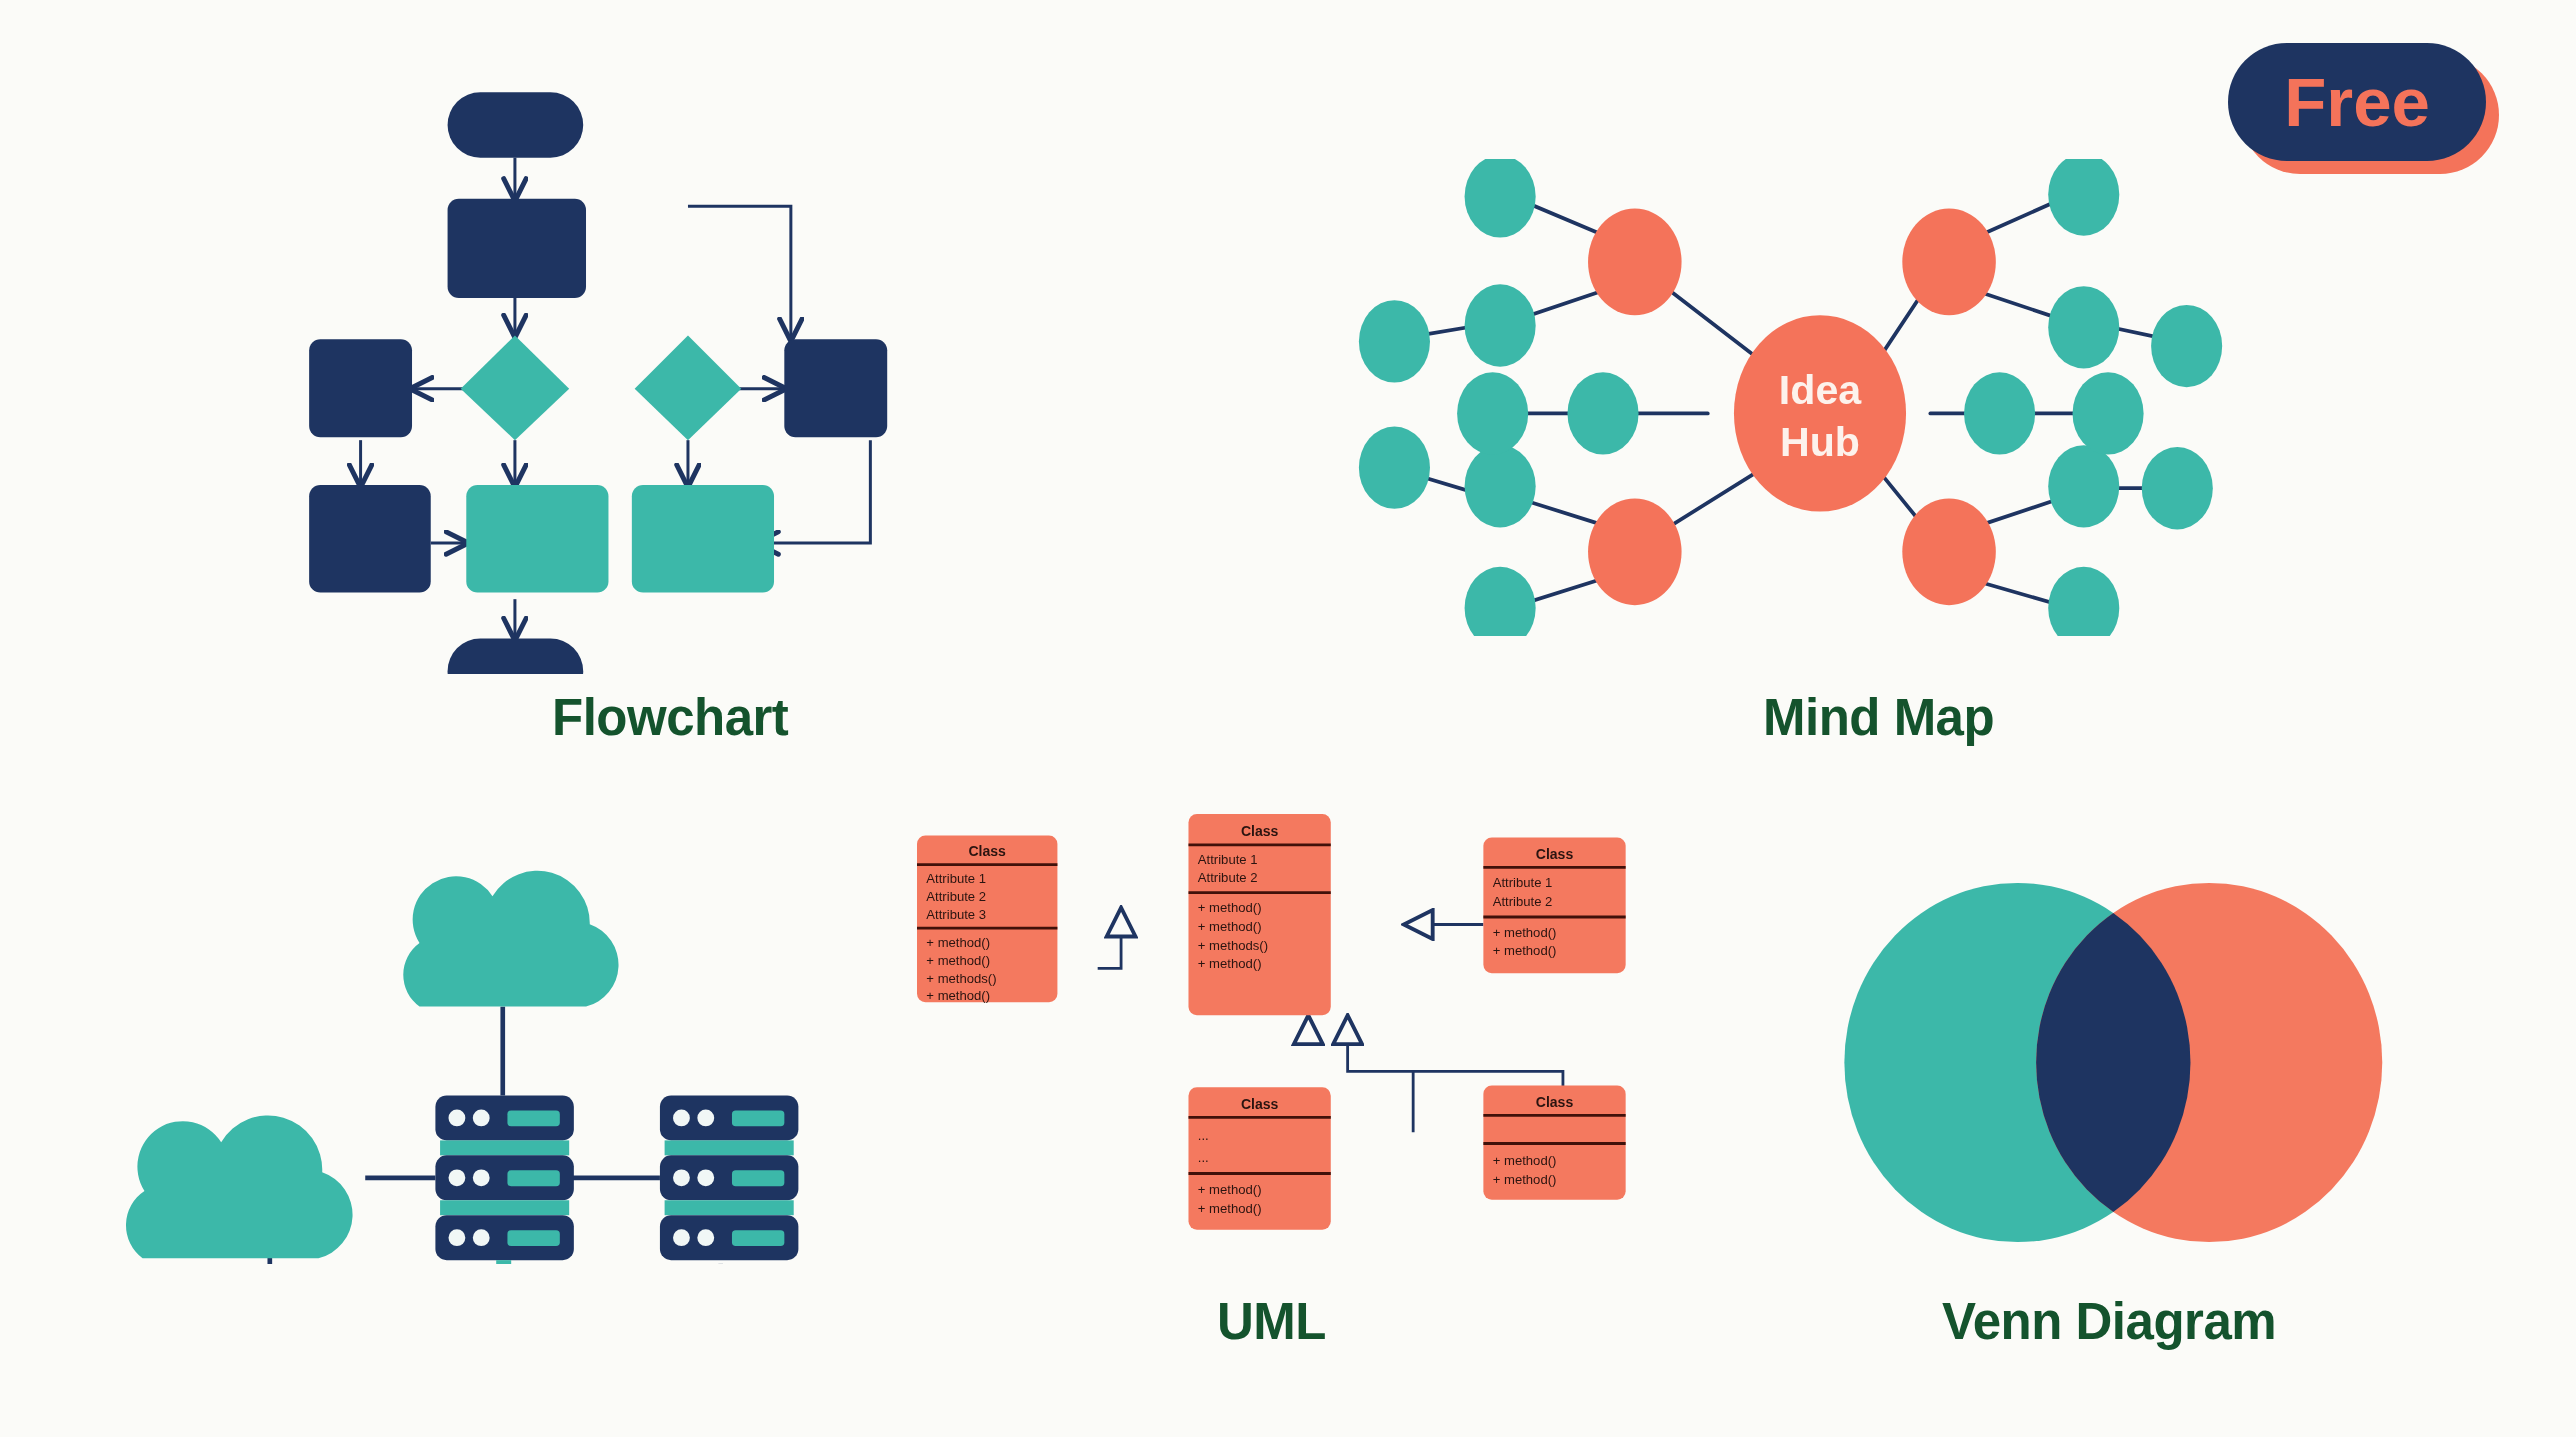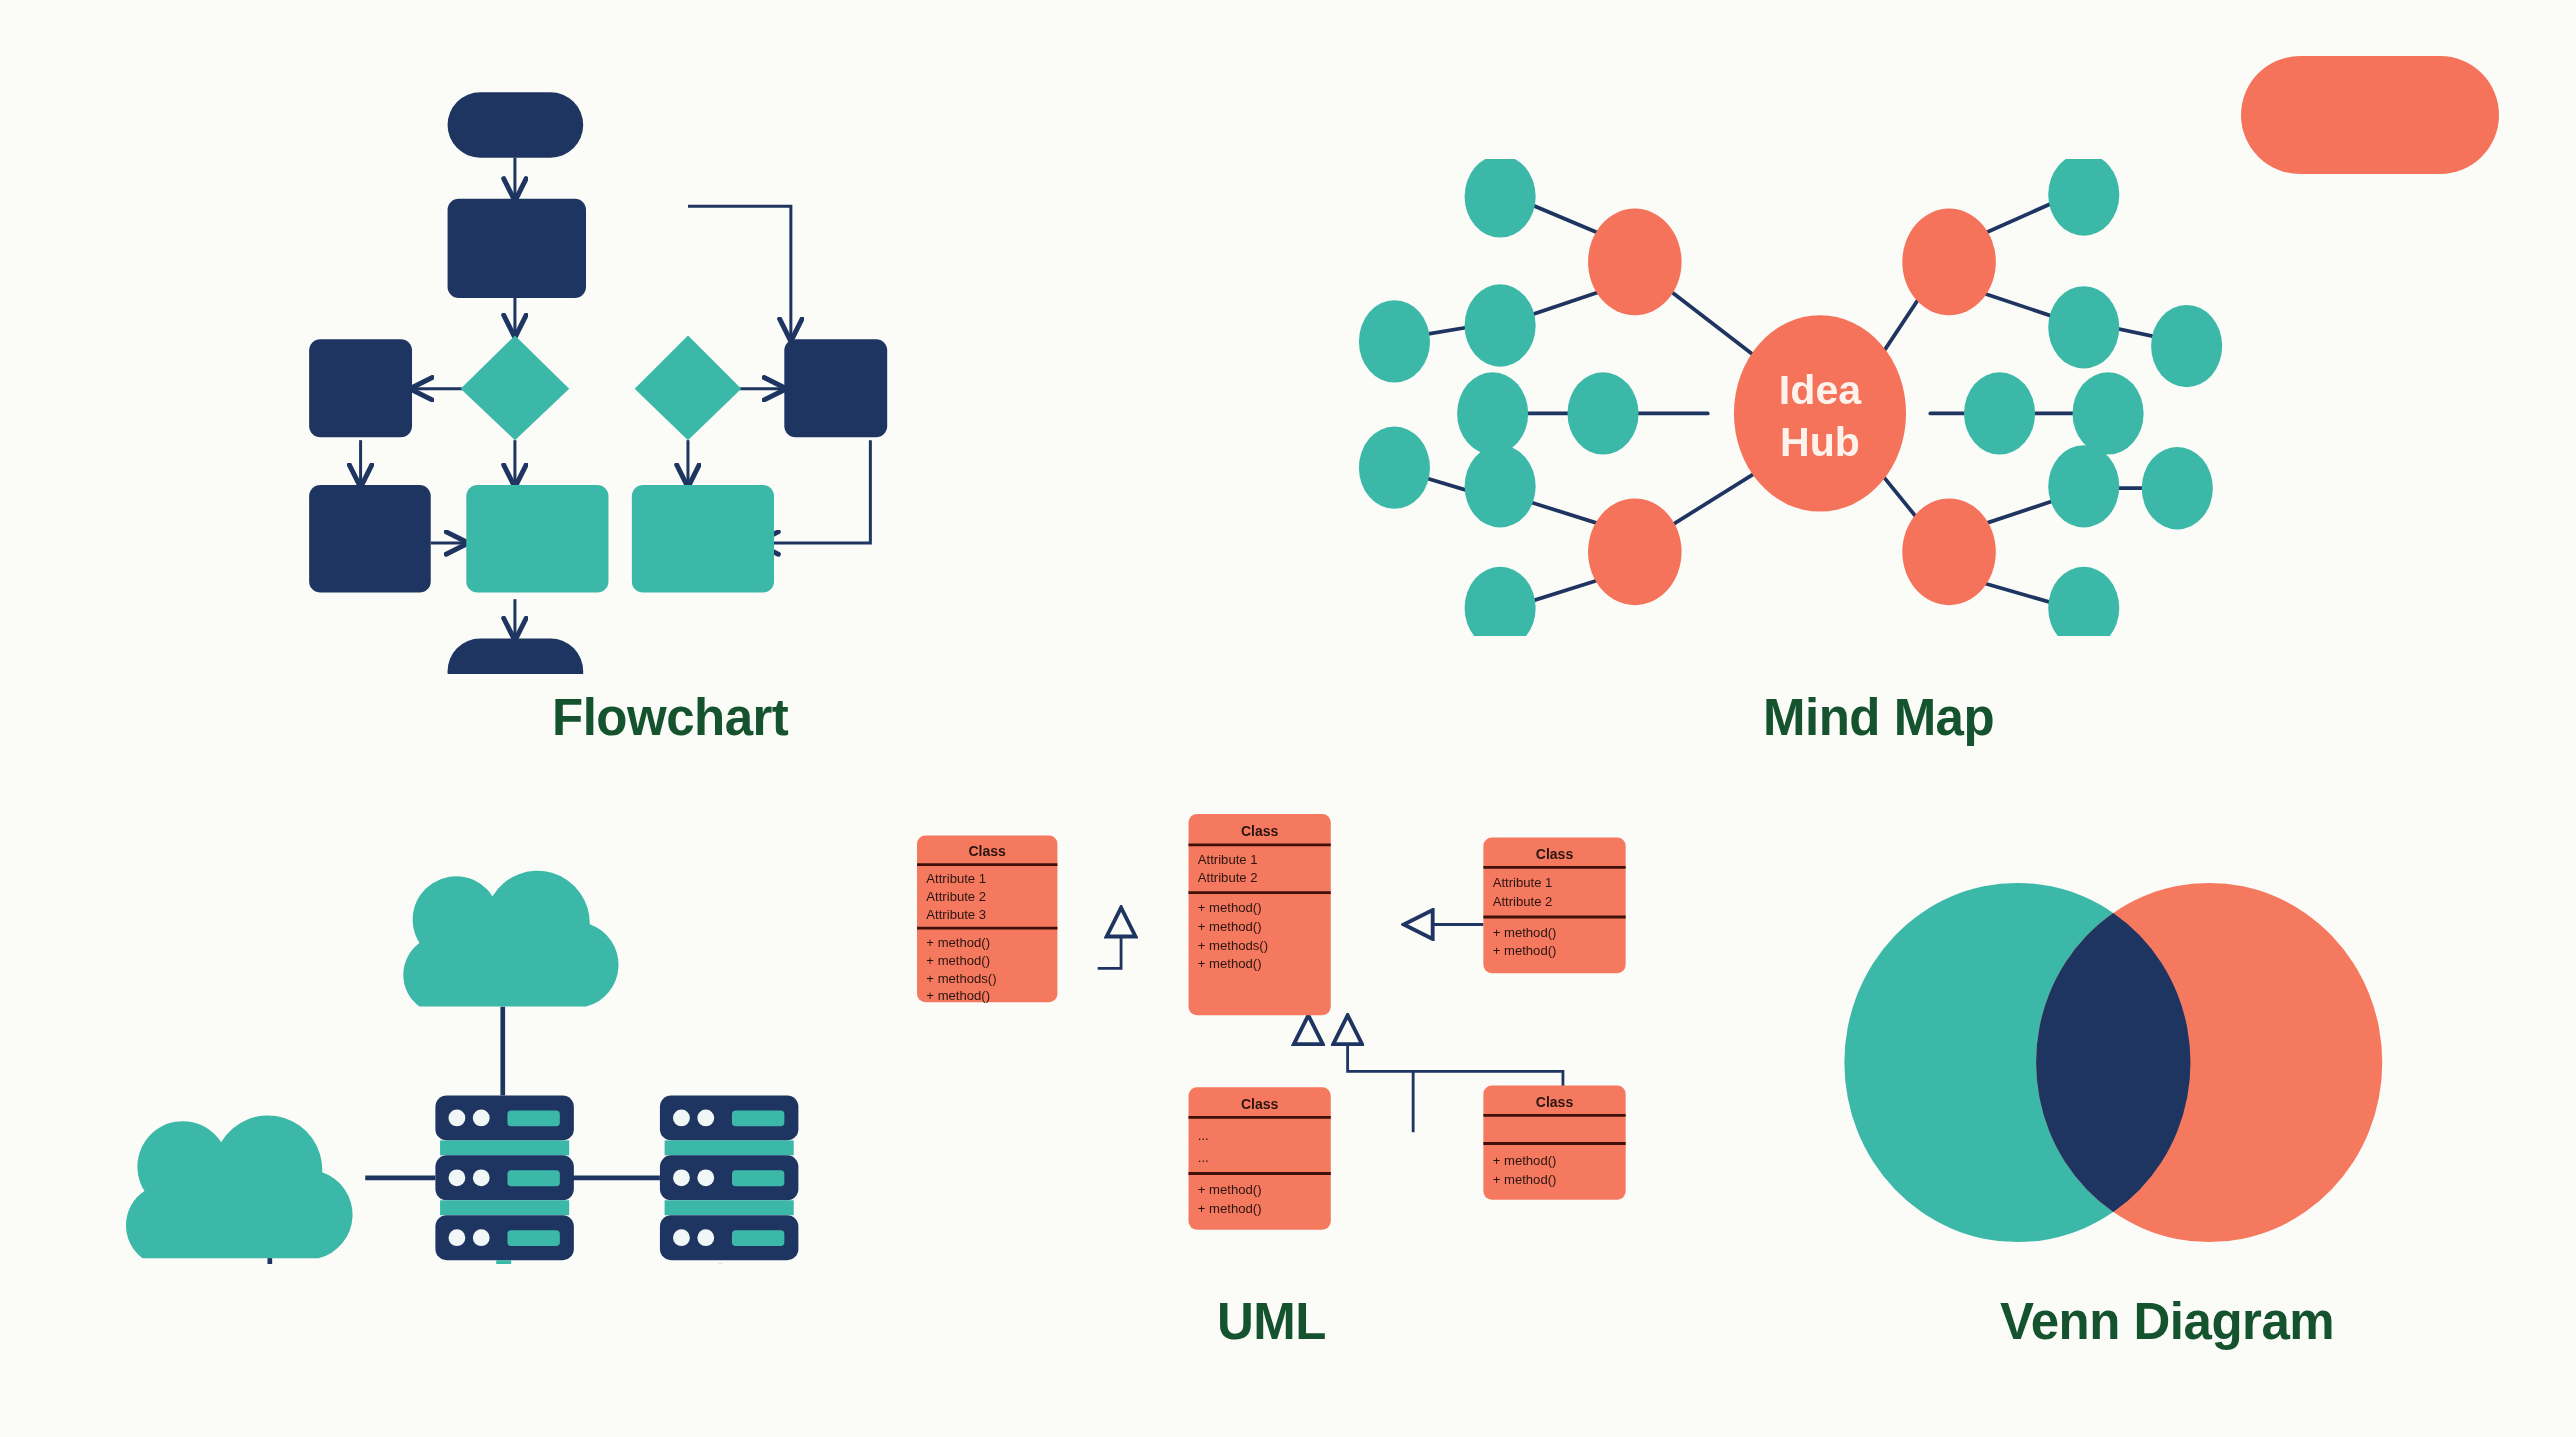--- a/index.html
+++ b/index.html
@@ -40,20 +40,23 @@
 
   .panel { position:absolute; }
 </style>
 </head>
 <body>
 
 <div class="stage">
 
   <div id="free-badge">
     <div class="shadow"></div>
+    <div class="pill">
+      <span>Free</span>
+    </div>
   </div>
 
   <div class="panel" style="left:309px; top:66px; width:786px; height:608px;">
     <svg width="786" height="608" viewBox="0 0 840 650">
       <defs>
         <marker id="arrow" viewBox="0 0 12 12" refX="10" refY="6" markerWidth="9" markerHeight="9" orient="auto-start-reverse">
           <path d="M1,1 L11,6 L1,11" fill="none" stroke="#1e3461" stroke-width="2.2" stroke-linecap="round" stroke-linejoin="round"></path>
         </marker>
       </defs>
       <g stroke="#1e3461" stroke-width="3.2" fill="none" marker-end="url(#arrow)">
@@ -343,16 +346,16 @@
           <ellipse cx="195" cy="195" rx="185" ry="192"></ellipse>
         </clipPath>
       </defs>
       <ellipse cx="195" cy="195" rx="185" ry="192" fill="#3cb8a9"></ellipse>
       <ellipse cx="400" cy="195" rx="185" ry="192" fill="#f4795f"></ellipse>
       <g clip-path="url(#clip-left)">
         <ellipse cx="400" cy="195" rx="185" ry="192" fill="#1e3461"></ellipse>
       </g>
     </svg>
   </div>
-  <div class="caption" style="left:2000px; top:1292px;text-align:center;">Venn Diagram</div>
+  <div class="caption" style="left:1942px; top:1292px;text-align:center;">Venn Diagram</div>
 
 </div>
 
 
 </body></html>

